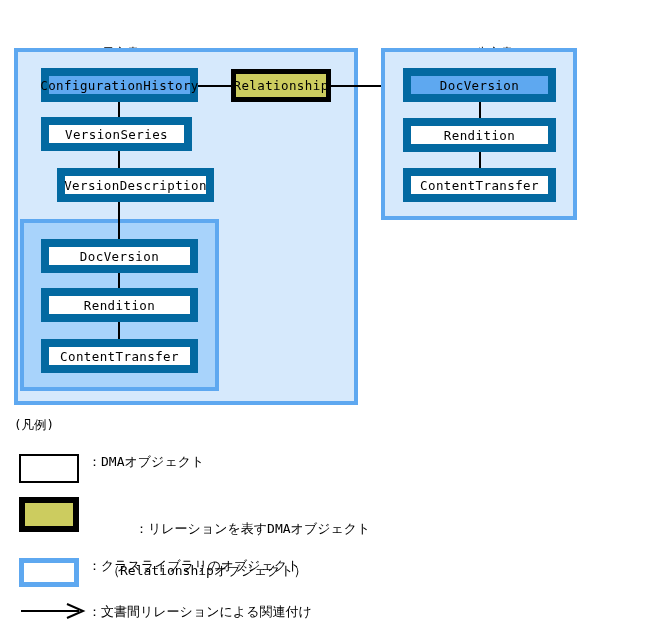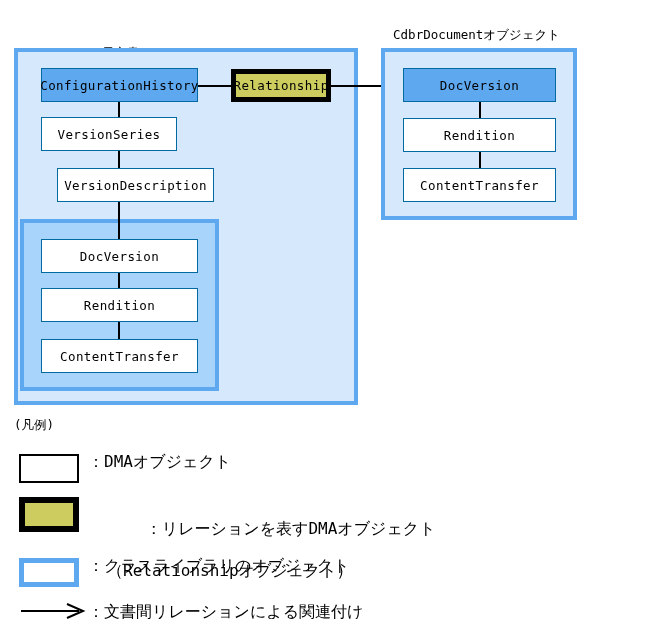--- a/index.html
+++ b/index.html
@@ -46,38 +46,38 @@
     border: 4px solid #5ea8f0;
     box-sizing: border-box;
   }
   #group-classlib { left: 20px; top: 219px; width: 199px; height: 172px; }
 
   
   .node {
     position: absolute;
     box-sizing: border-box;
     background: #ffffff;
-    border: 1px solid #0369a1;
+    border: 8px solid #0369a1;
     display: flex;
     align-items: center;
     justify-content: center;
     font-size: 12.5px;
     letter-spacing: 0.4px;
     white-space: nowrap;
     color: #000;
   }
   .node.accent { background: #5ea8f0; }
   .node.relationship {
     background: #cccc5f;
     border: 5px solid #000000;
   }
 
   
   #node-configurationhistory { left: 41px;  top: 68px;  width: 157px; height: 34px; }
-  #node-versionseries        { left: 41px;  top: 117px; width: 136px; height: 34px; }
+  #node-versionseries        { left: 41px;  top: 117px; width: 151px; height: 34px; }
   #node-versiondescription   { left: 41px;  top: 168px; width: 157px; height: 34px; margin-left: 16px; }
   #node-docversion-src       { left: 41px;  top: 239px; width: 157px; height: 34px; }
   #node-rendition-src        { left: 41px;  top: 288px; width: 157px; height: 34px; }
   #node-contenttransfer-src  { left: 41px;  top: 339px; width: 157px; height: 34px; }
 
   
   #node-relationship { left: 231px; top: 69px; width: 100px; height: 33px; }
 
   
   #node-docversion-tgt      { left: 403px; top: 68px;  width: 153px; height: 34px; }
@@ -145,36 +145,35 @@
   .sw-classlib {
     top: 3px; width: 60px; height: 29px;
     background: #ffffff; border: 5px solid #5ea8f0;
   }
   .sw-arrow { top: 0px; width: 68px; height: 20px; overflow: visible; }
 
   .legend-text {
     position: absolute;
     left: 88px;
     top: 0px;
-    font-size: 16px;
+    font-size: 13px;
     line-height: 21px;
     white-space: pre;
     color: #000;
   }
   .legend-text .sub { display: block; padding-left: 19px; }
 </style>
 </head>
 <body>
 
 <div class="heading" id="heading-left">
   <span class="sub">（リレーション元文書）</span>
 </div>
 
 <div class="heading" id="heading-right">
-  <span>CdbrDocumentオブジェクト</span>
   <span class="sub">（リレーション先文書）</span>
 </div>
 
 <div class="panel" id="panel-source"></div>
 
 <div class="group-box" id="group-classlib"></div>
 
 <div class="vline" id="link-ch-vs"></div>
 <div class="vline" id="link-vs-vd"></div>
 <div class="vline" id="link-vd-dv"></div>

